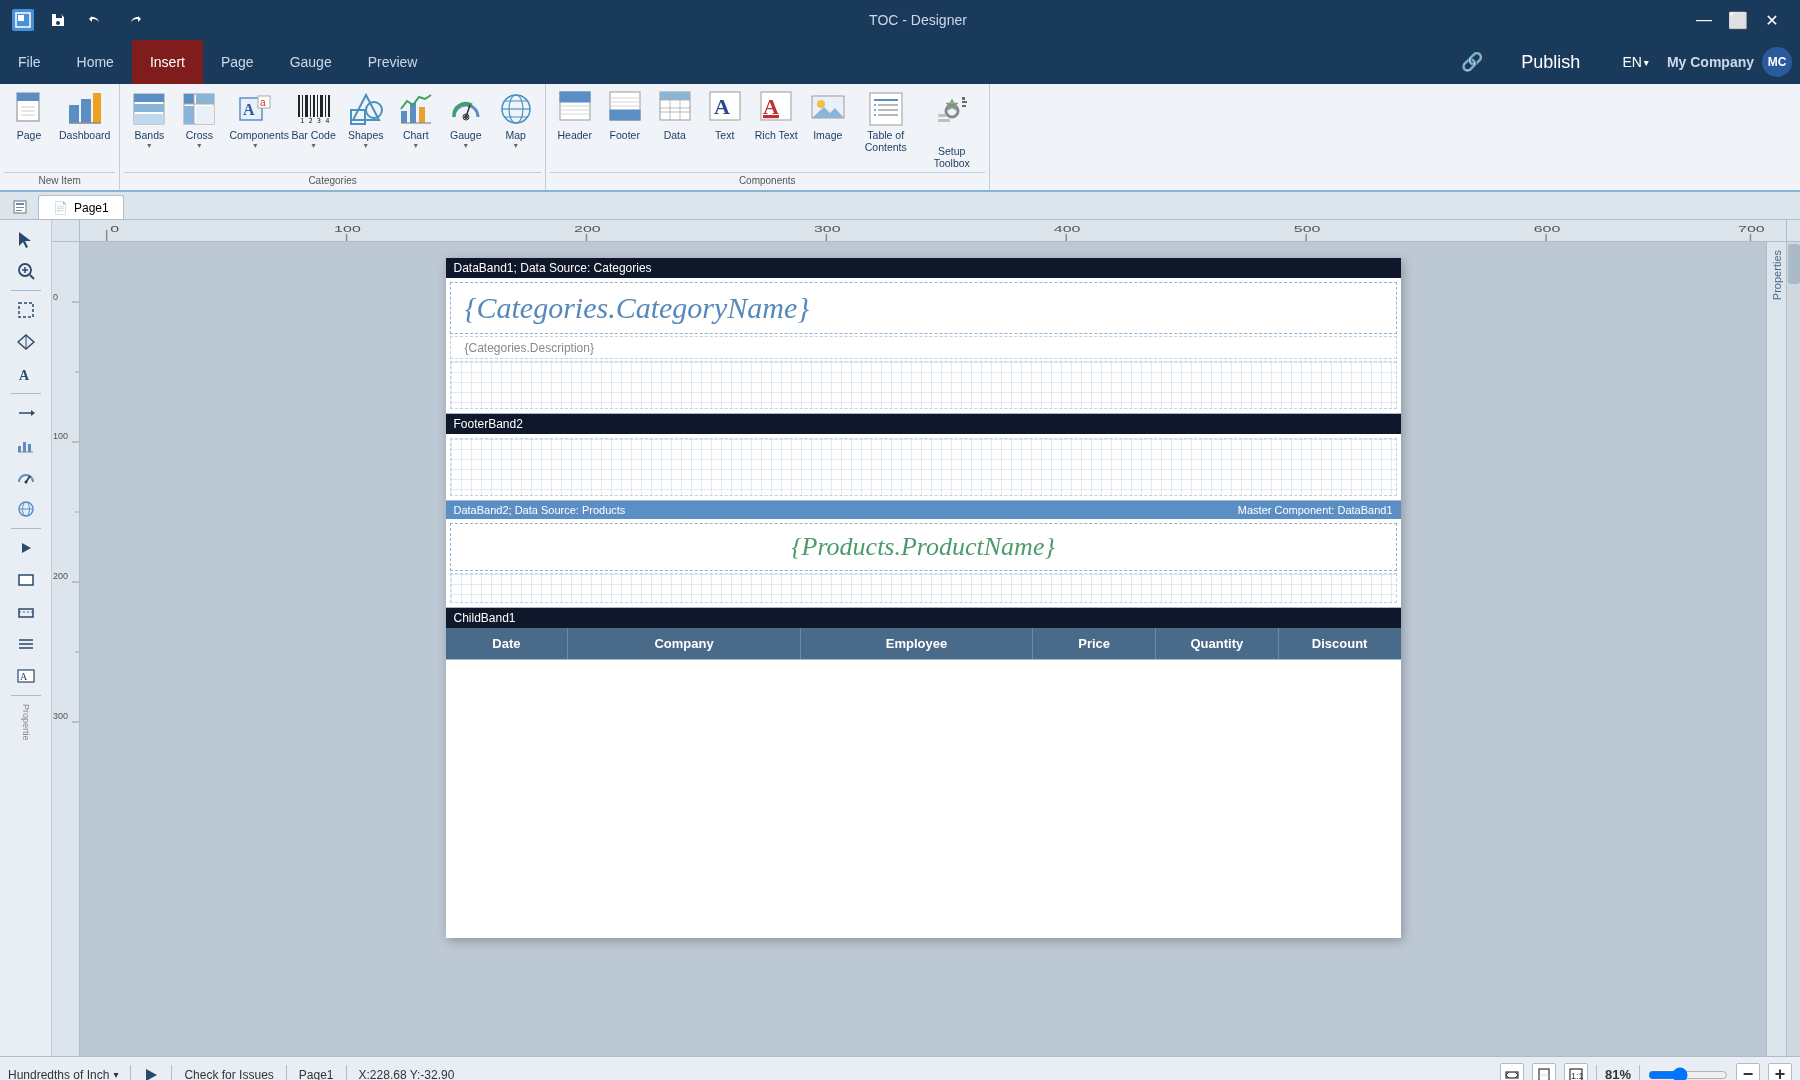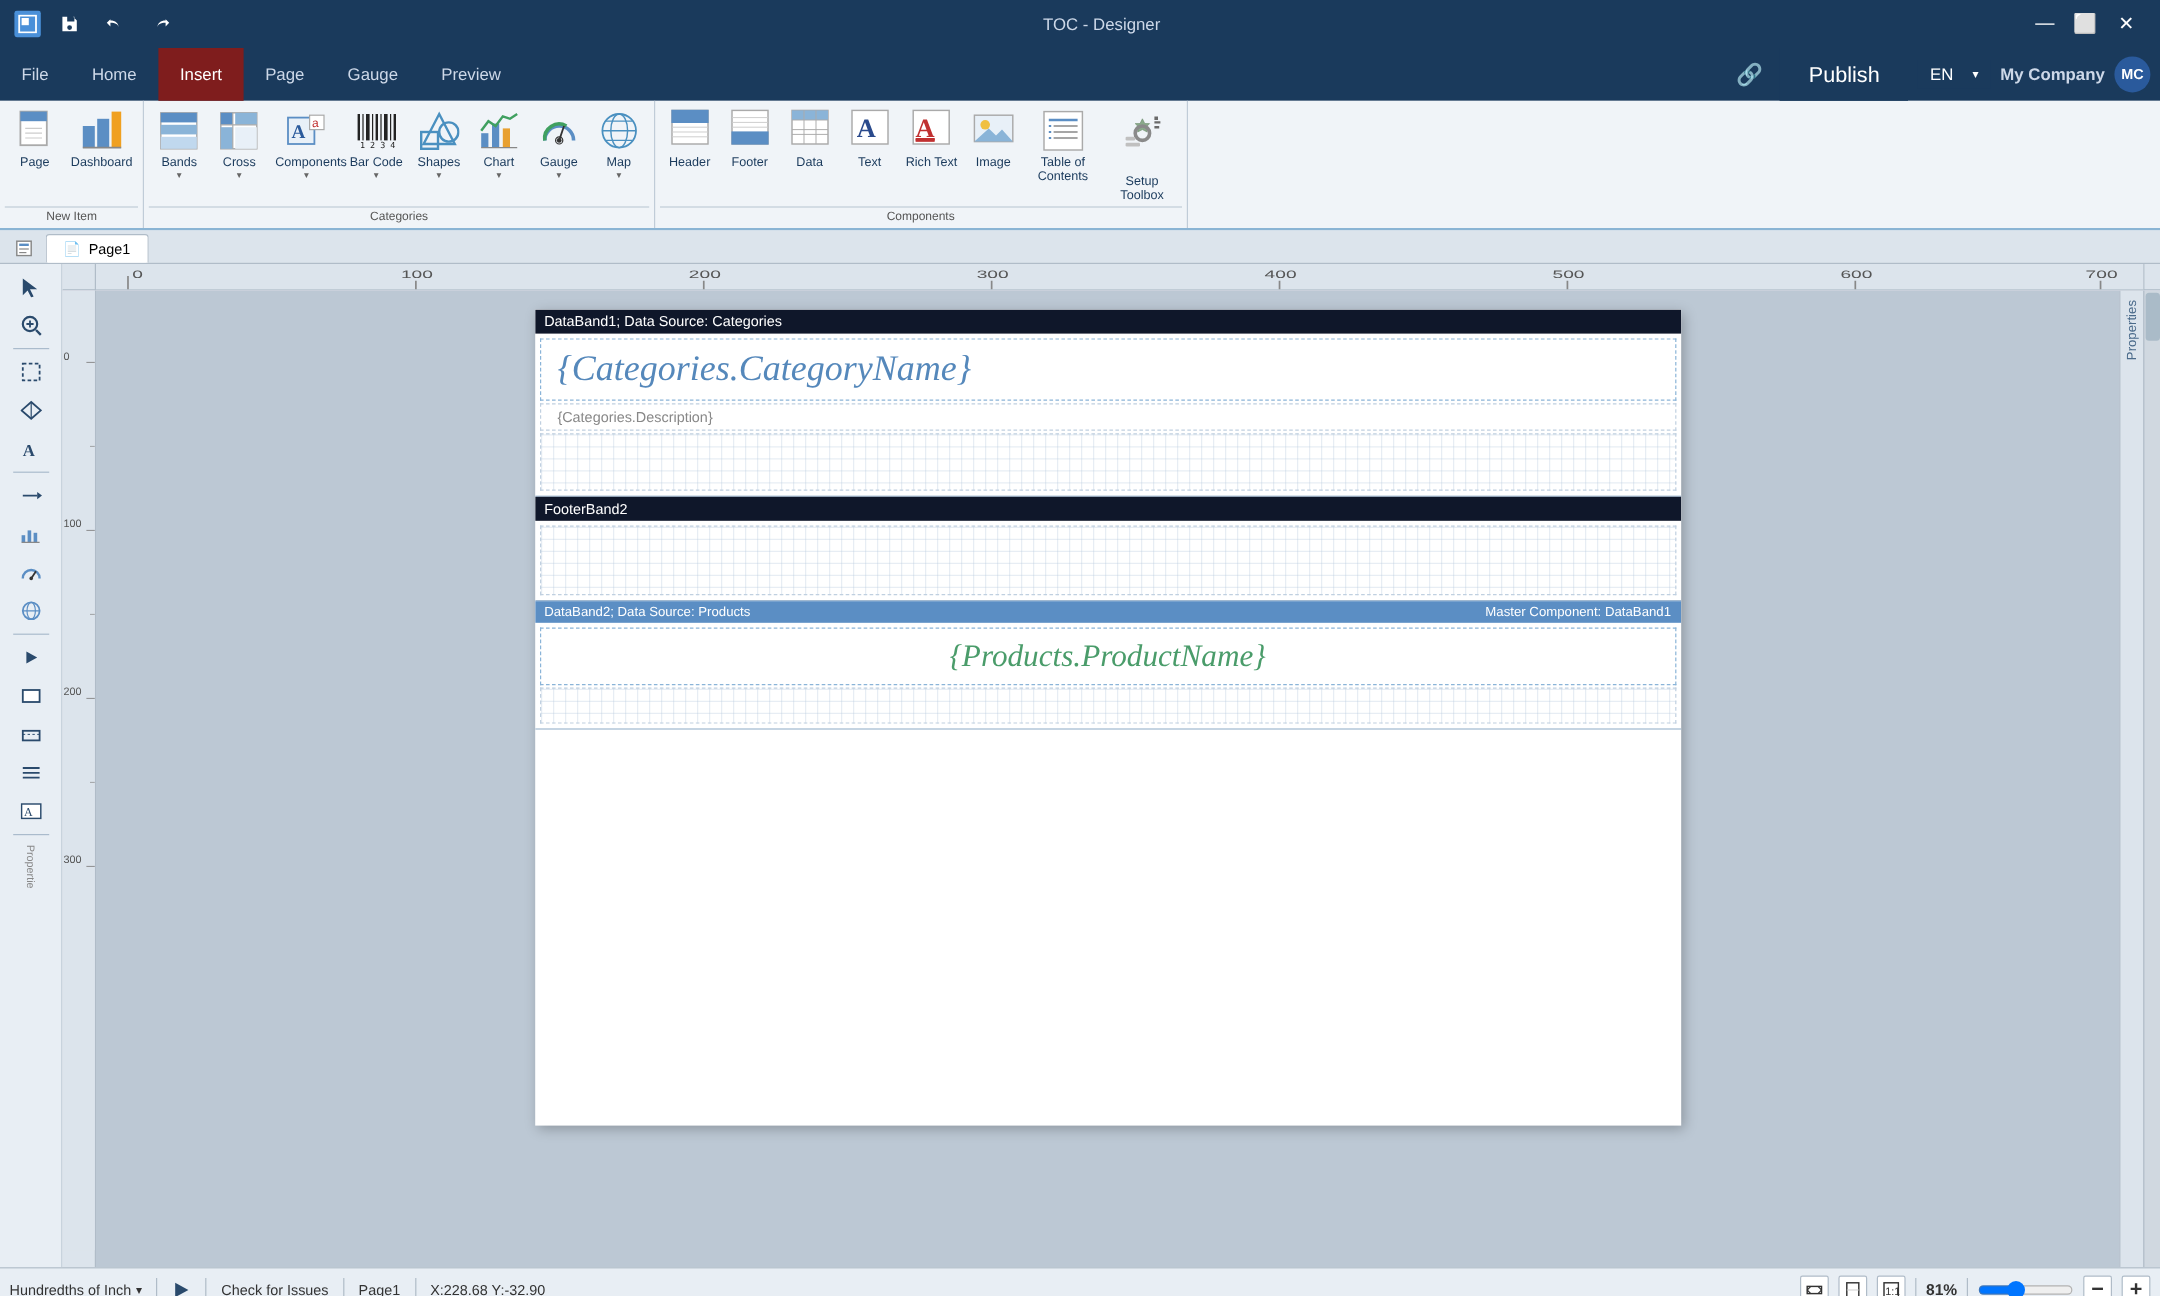--- a/index.html
+++ b/index.html
@@ -48,21 +48,21 @@
     }
     .lang-btn {
       background: #1a3a5c;
       color: white;
       border: none;
       padding: 4px 10px;
       font-size: 14px;
       cursor: pointer;
       display: flex;
       align-items: center;
-      gap: 16px;
+      gap: 2px;
     }
     .company-label { color: #cdd8e8; font-size: 14px; font-weight: bold; }
     .avatar {
       width: 30px; height: 30px;
       background: #2a5a9c;
       border-radius: 50%;
       display: flex;
       align-items: center;
       justify-content: center;
       color: white;
@@ -780,20 +780,34 @@
               <span>DataBand2; Data Source: Products</span>
               <span>Master Component: DataBand1</span>
             </div>
 
             <div style="padding:8px 14px; border:1px dashed #8ab4d8; margin:4px 4px 2px 4px; background:white; text-align:center;">
               <span style="font-size:26px; font-style:italic; color:#4a9c6a; font-family:'Times New Roman',serif;">{Products.ProductName}</span>
             </div>
             <div class="grid-bg" style="height:30px; margin:2px 4px 4px 4px; border:1px dashed #c0d0e0;"></div>
           </div>
 
+          <div class="band">
+            <div class="band-header">
+              <span>ChildBand1</span>
+            </div>
+
+            <div class="table-header-row">
+              <div class="table-header-cell">Date</div>
+              <div class="table-header-cell" style="flex:2;">Company</div>
+              <div class="table-header-cell" style="flex:2;">Employee</div>
+              <div class="table-header-cell">Price</div>
+              <div class="table-header-cell">Quantity</div>
+              <div class="table-header-cell">Discount</div>
+            </div>
+          </div>
 
         </div>
       </div>
 
       <div style="width:20px; background:#dce4ec; border-left:1px solid #b0bcc8; display:flex; flex-direction:column; align-items:center; overflow:hidden; flex-shrink:0;">
         <div style="writing-mode:vertical-rl; transform:rotate(180deg); font-size:11px; color:#4a6a8a; padding:8px 2px; cursor:pointer;">Properties</div>
       </div>
 
       <div style="width:14px; background:#d0d8e0; border-left:1px solid #b0bcc8; flex-shrink:0;">
         <div style="width:12px; height:40px; background:#aabbc8; border-radius:3px; margin:2px auto;"></div>

